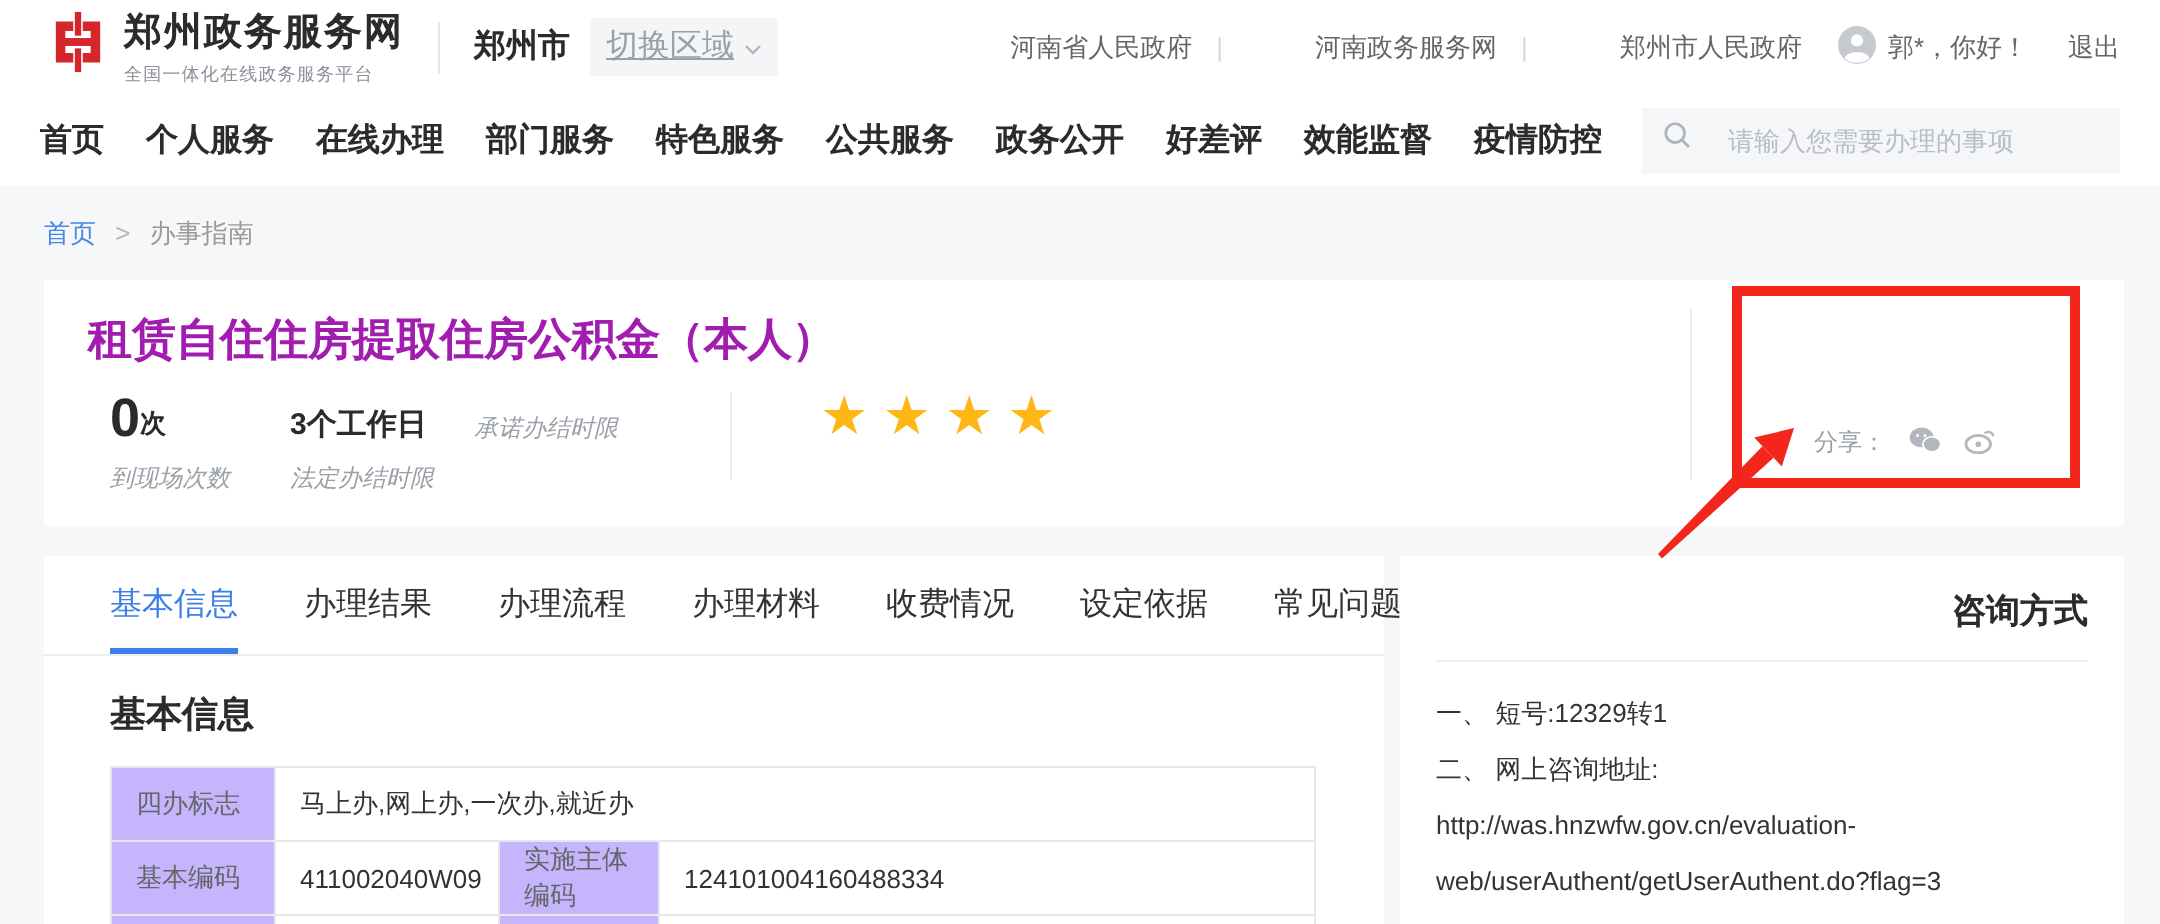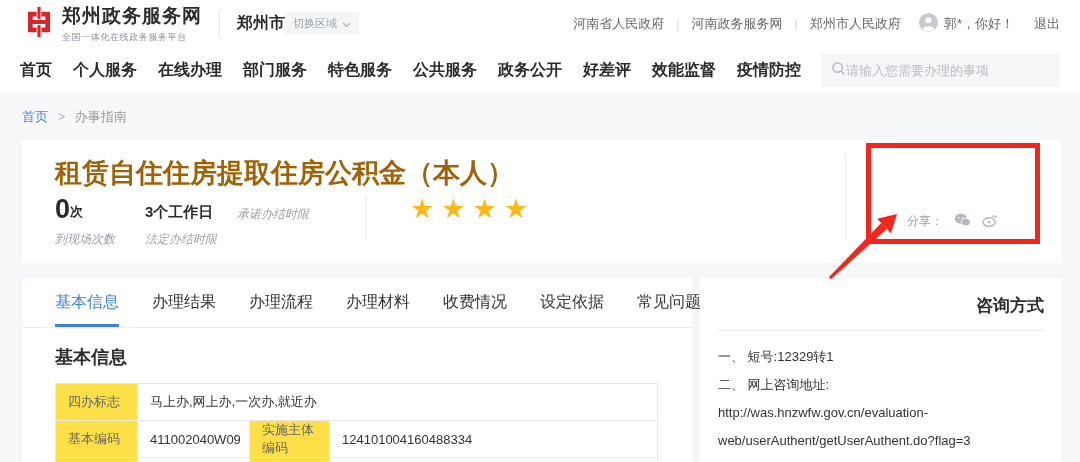--- a/index.html
+++ b/index.html
@@ -9,44 +9,44 @@
     background:#ffffff; position:relative; color:#333;
   }
   
   .topbar { height:47px; background:#fff; display:flex; align-items:center; padding:0 20px; }
   .logo-wrap { display:flex; align-items:center; }
   .logo-text { margin-left:4px; }
   .logo-title { font-size:19px; font-weight:bold; color:#2b2b2b; letter-spacing:1px; }
   .logo-sub { font-size:9px; color:#8a8f99; margin-top:2px; letter-spacing:.6px; }
   .hdr-vdiv { width:1px; height:26px; background:#e7e7e7; margin:0 17px; }
   .city { font-size:16px; font-weight:bold; color:#2b2b2b; }
-  .region { background:#f4f5f7; color:#9aa0a8; font-size:11px;
-            padding:4px 8px; display:flex; align-items:center; gap:5px; cursor:pointer; }
+  .region { margin-left:10px; background:#f4f5f7; color:#9aa0a8; font-size:16px;
+            padding:4px 8px; display:flex; align-items:center; gap:5px; cursor:pointer;text-decoration:underline; }
   .top-right { margin-left:auto; display:flex; align-items:center; font-size:13px; color:#666; }
   .top-right .sep { color:#d8d8d8; margin:0 12px; }
-  .top-link { color:#666; cursor:pointer; }
+  .top-link { color:#666; cursor:pointer;margin-left:34px; }
   .greet-wrap { display:flex; align-items:center; margin-left:18px; }
   .greet { margin-left:6px; color:#666; }
   .logout { margin-left:20px; color:#666; cursor:pointer; }
   
   .nav { height:46px; background:#fff; display:flex; align-items:center; padding:0 20px; }
   .nav-items { display:flex; gap:21px; }
   .nav-item { font-size:16px; font-weight:bold; color:#2b2b2b; cursor:pointer; white-space:nowrap; }
   .search { margin-left:auto; width:239px; height:33px; background:#f5f6f7; display:flex;
-            align-items:center; padding:0 10px; gap:0; }
+            align-items:center; padding:0 10px; gap:18px; }
   .search input { border:none; background:transparent; outline:none; font-size:13px; width:100%; color:#333; }
   .search input::placeholder { color:#b9bec6; }
   
   .page { position:absolute; top:93px; left:0; right:0; bottom:0; background:#f6f7f9; }
   .breadcrumb { padding:15px 22px 0; font-size:13px; color:#999; }
   .bc-home { color:#4a86e8; cursor:pointer; }
   .bc-sep { margin:0 6px; color:#b5b5b5; }
   
   .title-card { position:absolute; left:22px; top:47px; width:1040px; height:123px; background:#fff; }
-  .svc-title { position:absolute; left:33px; top:15px; font-size:27px; font-weight:bold; color:#a16207; }
+  .svc-title { position:absolute; left:22px; top:15px; font-size:22px; font-weight:bold; color:#a21caf; }
   .stats { position:absolute; left:33px; top:57px; display:flex; }
   .stat { margin-right:0; }
   .stat-0 { width:90px; }
   .stat-1 { width:92px; }
   .stat-2 { width:110px; }
   .stat-value { font-size:15px; font-weight:bold; color:#2b2b2b; height:25px; display:flex; align-items:flex-end; }
   .stat-0 .stat-num { font-size:27px; line-height:25px; }
   .stat-unit { font-size:13px; padding-bottom:1px; }
   .stat-label { font-size:12px; color:#9aa0a8; margin-top:9px;font-style:italic; }
   .vdiv1 { position:absolute; left:343px; top:56px; width:1px; height:44px; background:#ececec; }
@@ -59,21 +59,21 @@
   
   .main-card { position:absolute; left:22px; top:185px; width:670px; height:220px; background:#fff; }
   .tabs { display:flex; gap:33px; padding:0 33px; height:50px; align-items:stretch;
           border-bottom:1px solid #ececec; }
   .tab { font-size:16px; color:#333; display:flex; align-items:center; cursor:pointer;
          border-bottom:3px solid transparent; padding-top:3px; white-space:nowrap; }
   .tab.active { color:#3d7fe8; border-bottom-color:#3d7fe8; }
   .section-heading { font-size:18px; font-weight:bold; color:#2b2b2b; margin:17px 0 14px 33px; }
   .info-table { margin-left:33px; width:603px; border-collapse:collapse; font-size:13px; table-layout:fixed; }
   .info-table td { border:1px solid #e8e8e8; height:37px; padding:0 12px; color:#333; }
-  .info-table td.lbl { background:#fde047; color:#666; }
+  .info-table td.lbl { background:#c4b5fd; color:#666; }
   .side-card { position:absolute; left:700px; top:185px; width:362px; height:220px; background:#fff; }
   .side-heading { font-size:17px; font-weight:bold; color:#2b2b2b; padding:16px 18px 13px;text-align:right; }
   .side-divider { height:1px; background:#ececec; margin:0 18px; }
   .side-lines { padding:12px 18px 0; font-size:13px; color:#333; }
   .side-line { line-height:28px; white-space:nowrap; }
   
   .anno-box { position:absolute; left:866px; top:143px; width:174px; height:101px;
               border:5px solid #f2261a; z-index:50; pointer-events:none; }
   .anno-arrow { position:absolute; left:812px; top:203px; z-index:51; pointer-events:none; }
 </style>

